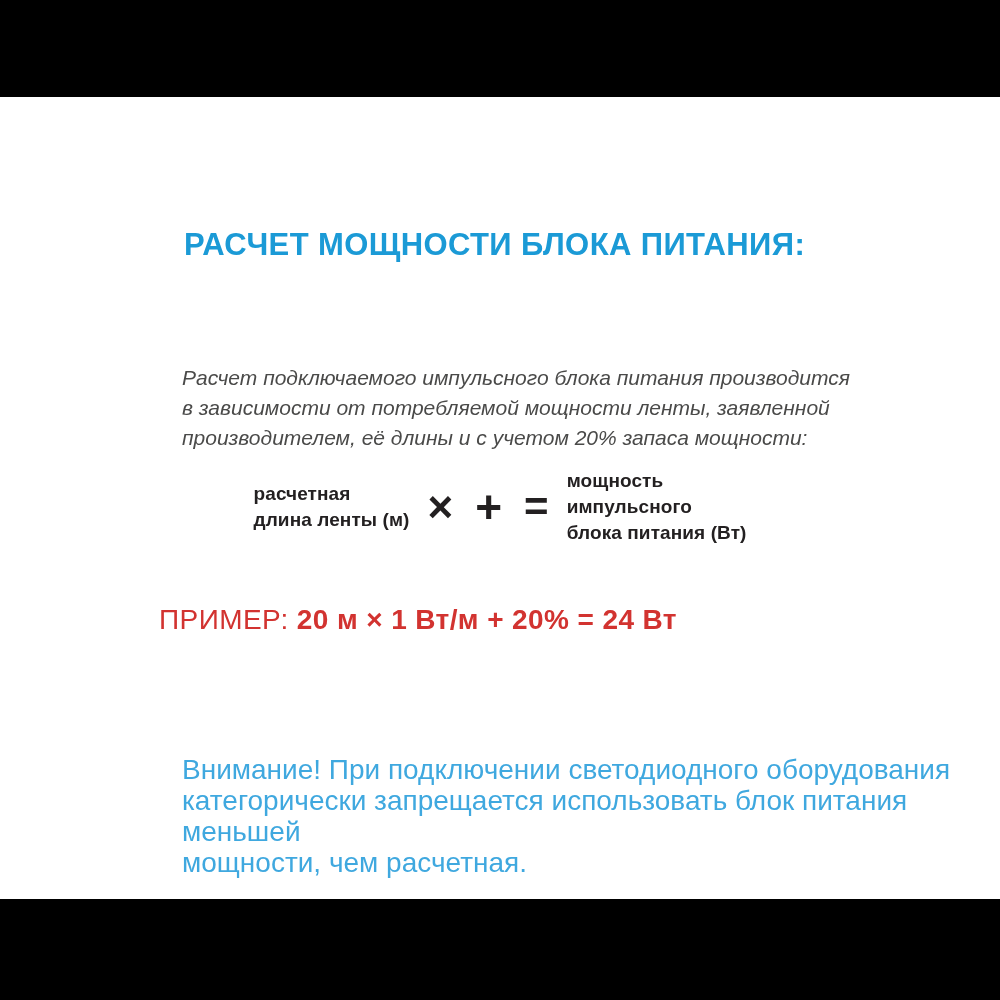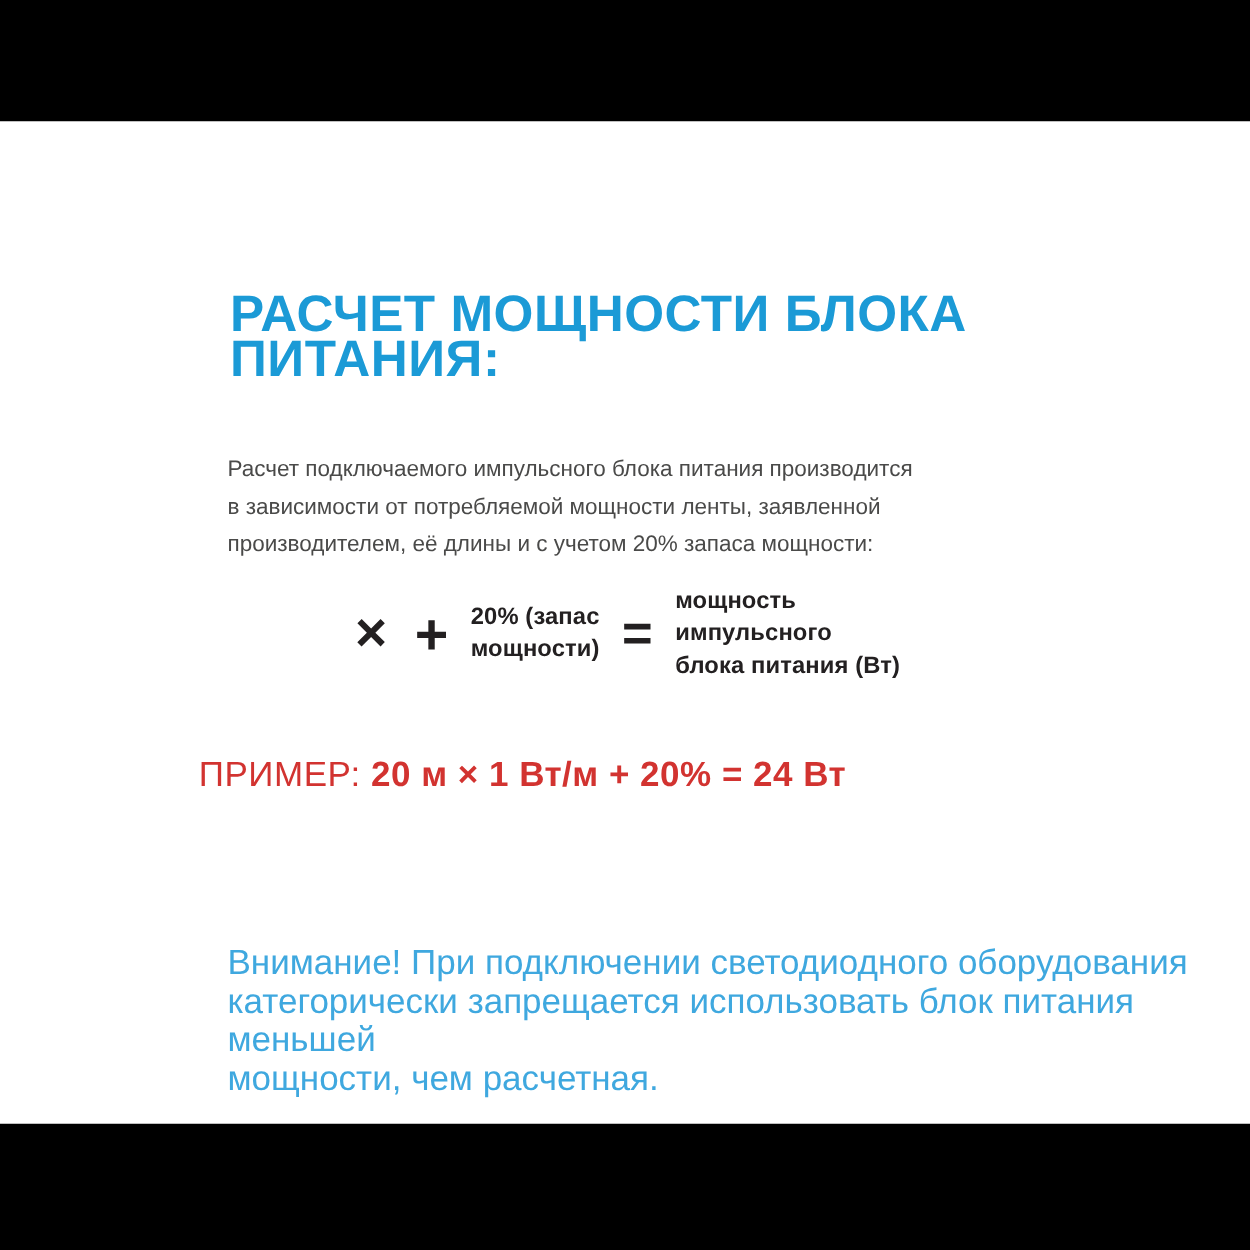--- a/index.html
+++ b/index.html
@@ -14,28 +14,29 @@
     position: absolute; left: 0; width: 1000px;
     background: var(--bar-black, #000);
   }
   .bar-top { top: 0; height: 97px; }
   .bar-bottom { top: 899px; height: 101px; }
 
   .preline { white-space: pre-line; }
 
   .page-title {
     position: absolute; top: 206px; left: 184px;
-    font-size: 41px; font-weight: 700; letter-spacing: 0.4px;
+    font-size: 31px; font-weight: 700; letter-spacing: 0.4px;
     color: var(--title-blue, #1b9ad6);
     line-height: 36px;
   }
   .intro {
     position: absolute; top: 342px; left: 182px;
-    font-size: 18px; line-height: 30px;
+    font-size: 21px; line-height: 30px;
     color: var(--body-gray, #4a4a49);
+    font-style: italic;
   }
   .formula-row {
     position: absolute; top: 468px; left: 0; width: 1000px;
     display: flex; justify-content: center; align-items: center;
     gap: 14px;
     color: var(--formula-black, #232021);
   }
   .formula-term {
     font-size: 19px; font-weight: 700; line-height: 26px;
     letter-spacing: 0.1px;
@@ -70,24 +71,24 @@
 
 <div class="bar bar-top"></div>
 
 <h1 class="page-title">РАСЧЕТ МОЩНОСТИ БЛОКА ПИТАНИЯ:</h1>
 
 <p class="intro preline">Расчет подключаемого импульсного блока питания производится
 в зависимости от потребляемой мощности ленты, заявленной
 производителем, её длины и с учетом 20% запаса мощности:</p>
 
 <div class="formula-row">
+  <div class="formula-term preline">расчетная
+длина ленты (м)</div>
   <span class="formula-op op-multiply">×</span>
   <span class="formula-op op-plus">+</span>
-  <div class="formula-term preline">20% (запас
-мощности)</div>
   <span class="formula-op op-equals">=</span>
   <div class="formula-term preline">мощность
 импульсного
 блока питания (Вт)</div>
 </div>
 
 <div class="example">
   <span class="label">ПРИМЕР:</span>
   <span class="equation">20 м × 1 Вт/м + 20% = 24 Вт</span>
 </div>

